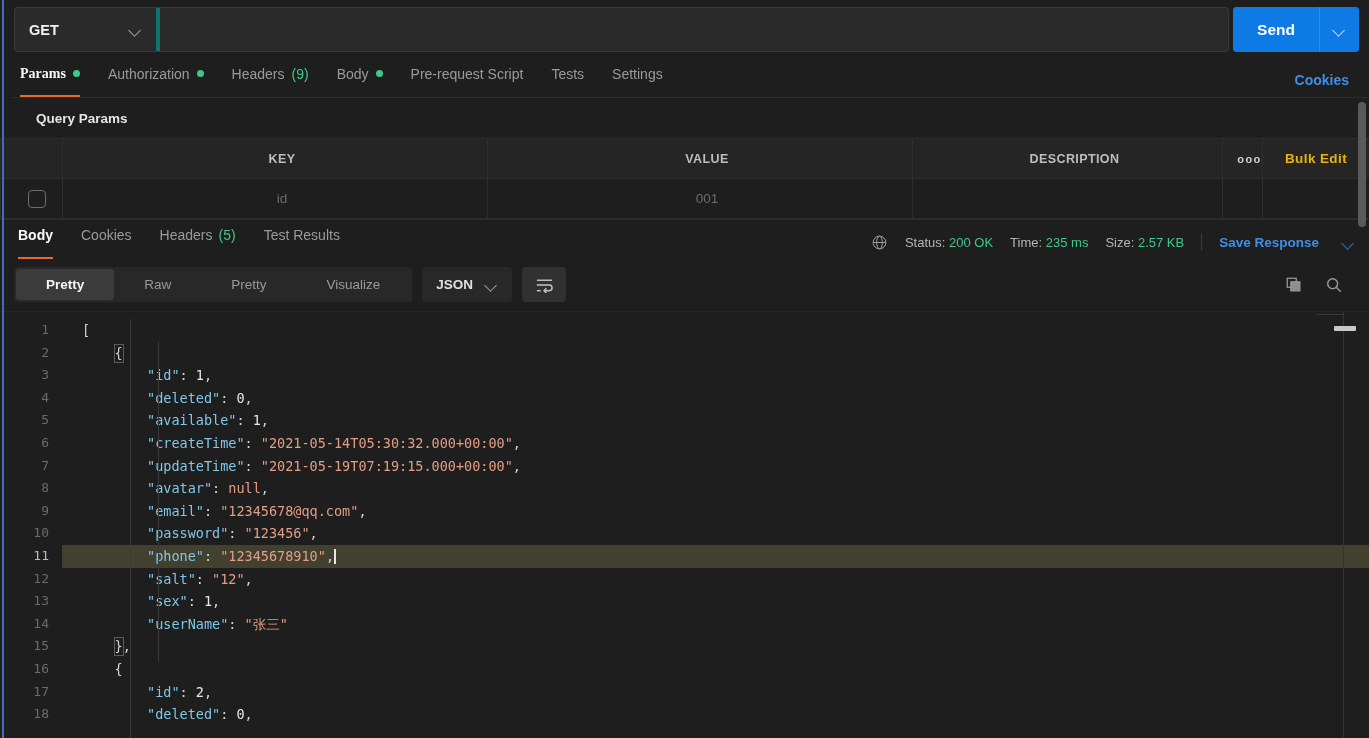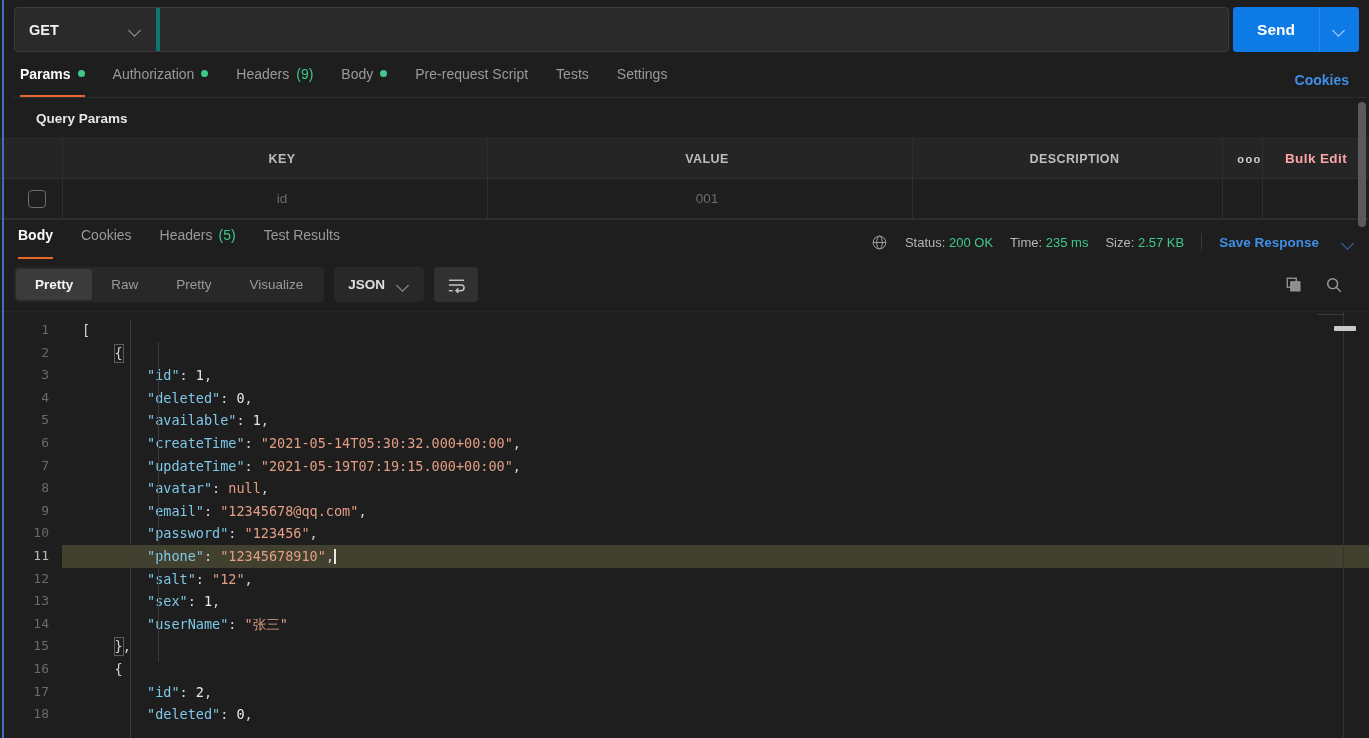--- a/index.html
+++ b/index.html
@@ -78,21 +78,21 @@
     padding: 0 14px; position: relative;
     background: #1e1e1e;
   }
   .rtab {
     position: relative; display: flex; align-items: center; gap: 7px;
     height: 100%; padding: 0 14px;
     color: #9a9a9a; font-size: 14px; cursor: pointer;
     padding-bottom: 9px;
   }
   .rtab:first-child { padding-left: 6px; }
-  .rtab.active { color: #fafafa; font-weight: bold; }
+  .rtab.active { color: #fafafa; font-weight: bold; font-family: Liberation Serif, serif; }
   .rtab.active::after {
     content: ""; position: absolute; left: 6px; right: 14px; bottom: 0;
     height: 2.5px; background: #e8682c;
   }
   .rtab:first-child.active::after { left: 6px; right: 14px; }
   .dot { width: 7px; height: 7px; border-radius: 50%; background: #3ec98a; }
   .count { color: #3ec98a; font-size: 14px; font-weight: normal; }
   .cookies-link {
     margin-left: auto; color: #3f8fe8; font-size: 14px; font-weight: bold;
     cursor: pointer; padding-bottom: 9px; padding-right: 6px;
@@ -123,21 +123,21 @@
   .col-desc { width: 310px; }
   .col-dots { width: 40px; }
   .col-bulk { width: 107px; }
   .qp-table td { color: #6d6d6d; font-size: 13.5px; padding-left: 14px; background: #1e1e1e; }
   .chkbox {
     width: 18px; height: 18px; border: 1px solid #6d6d6d;
     border-radius: 4px; background: transparent; margin-left: 13px; cursor: pointer;
   }
   .dots-ico { color: #cfcfcf; font-size: 11px; letter-spacing: 1.5px; cursor: pointer; }
   .bulk-cell { padding-left: 0 !important; text-align: center; }
-  .bulk-lbl { color: #fca5a5; font-size: 13.5px; font-weight: bold; cursor: pointer; }
+  .bulk-lbl { color: #eab308; font-size: 13.5px; font-weight: bold; cursor: pointer; }
 
   
   .qp-scroll {
     position: absolute; right: 3px; top: 5px;
     width: 8px; height: 125px; border-radius: 5px; background: #5a5a5a;
     cursor: pointer;
   }
 
   
   .resp {
@@ -172,21 +172,21 @@
   .resp-toolbar {
     display: flex; align-items: center; gap: 10px;
     padding: 8px 14px 9px 14px; flex: 0 0 auto;
   }
   .seg {
     display: flex; background: #282828; border-radius: 4px; padding: 2px;
     height: 35px; align-items: center;
   }
   .seg-item {
     display: flex; align-items: center; justify-content: center;
-    height: 31px; padding: 0 19px; border-radius: 3px;
+    height: 31px; padding: 0 30px; border-radius: 3px;
     color: #9a9a9a; font-size: 13.5px; cursor: pointer;
   }
   .seg-item.active { background: #3b3b3b; color: #f5f5f5; font-weight: bold; }
   .fmt-sel {
     display: flex; align-items: center; gap: 13px; height: 35px;
     padding: 0 14px; border-radius: 4px; background: #282828;
     color: #e0e0e0; font-size: 13.5px; font-weight: bold; cursor: pointer;
   }
   .wrap-btn {
     display: flex; align-items: center; justify-content: center;

